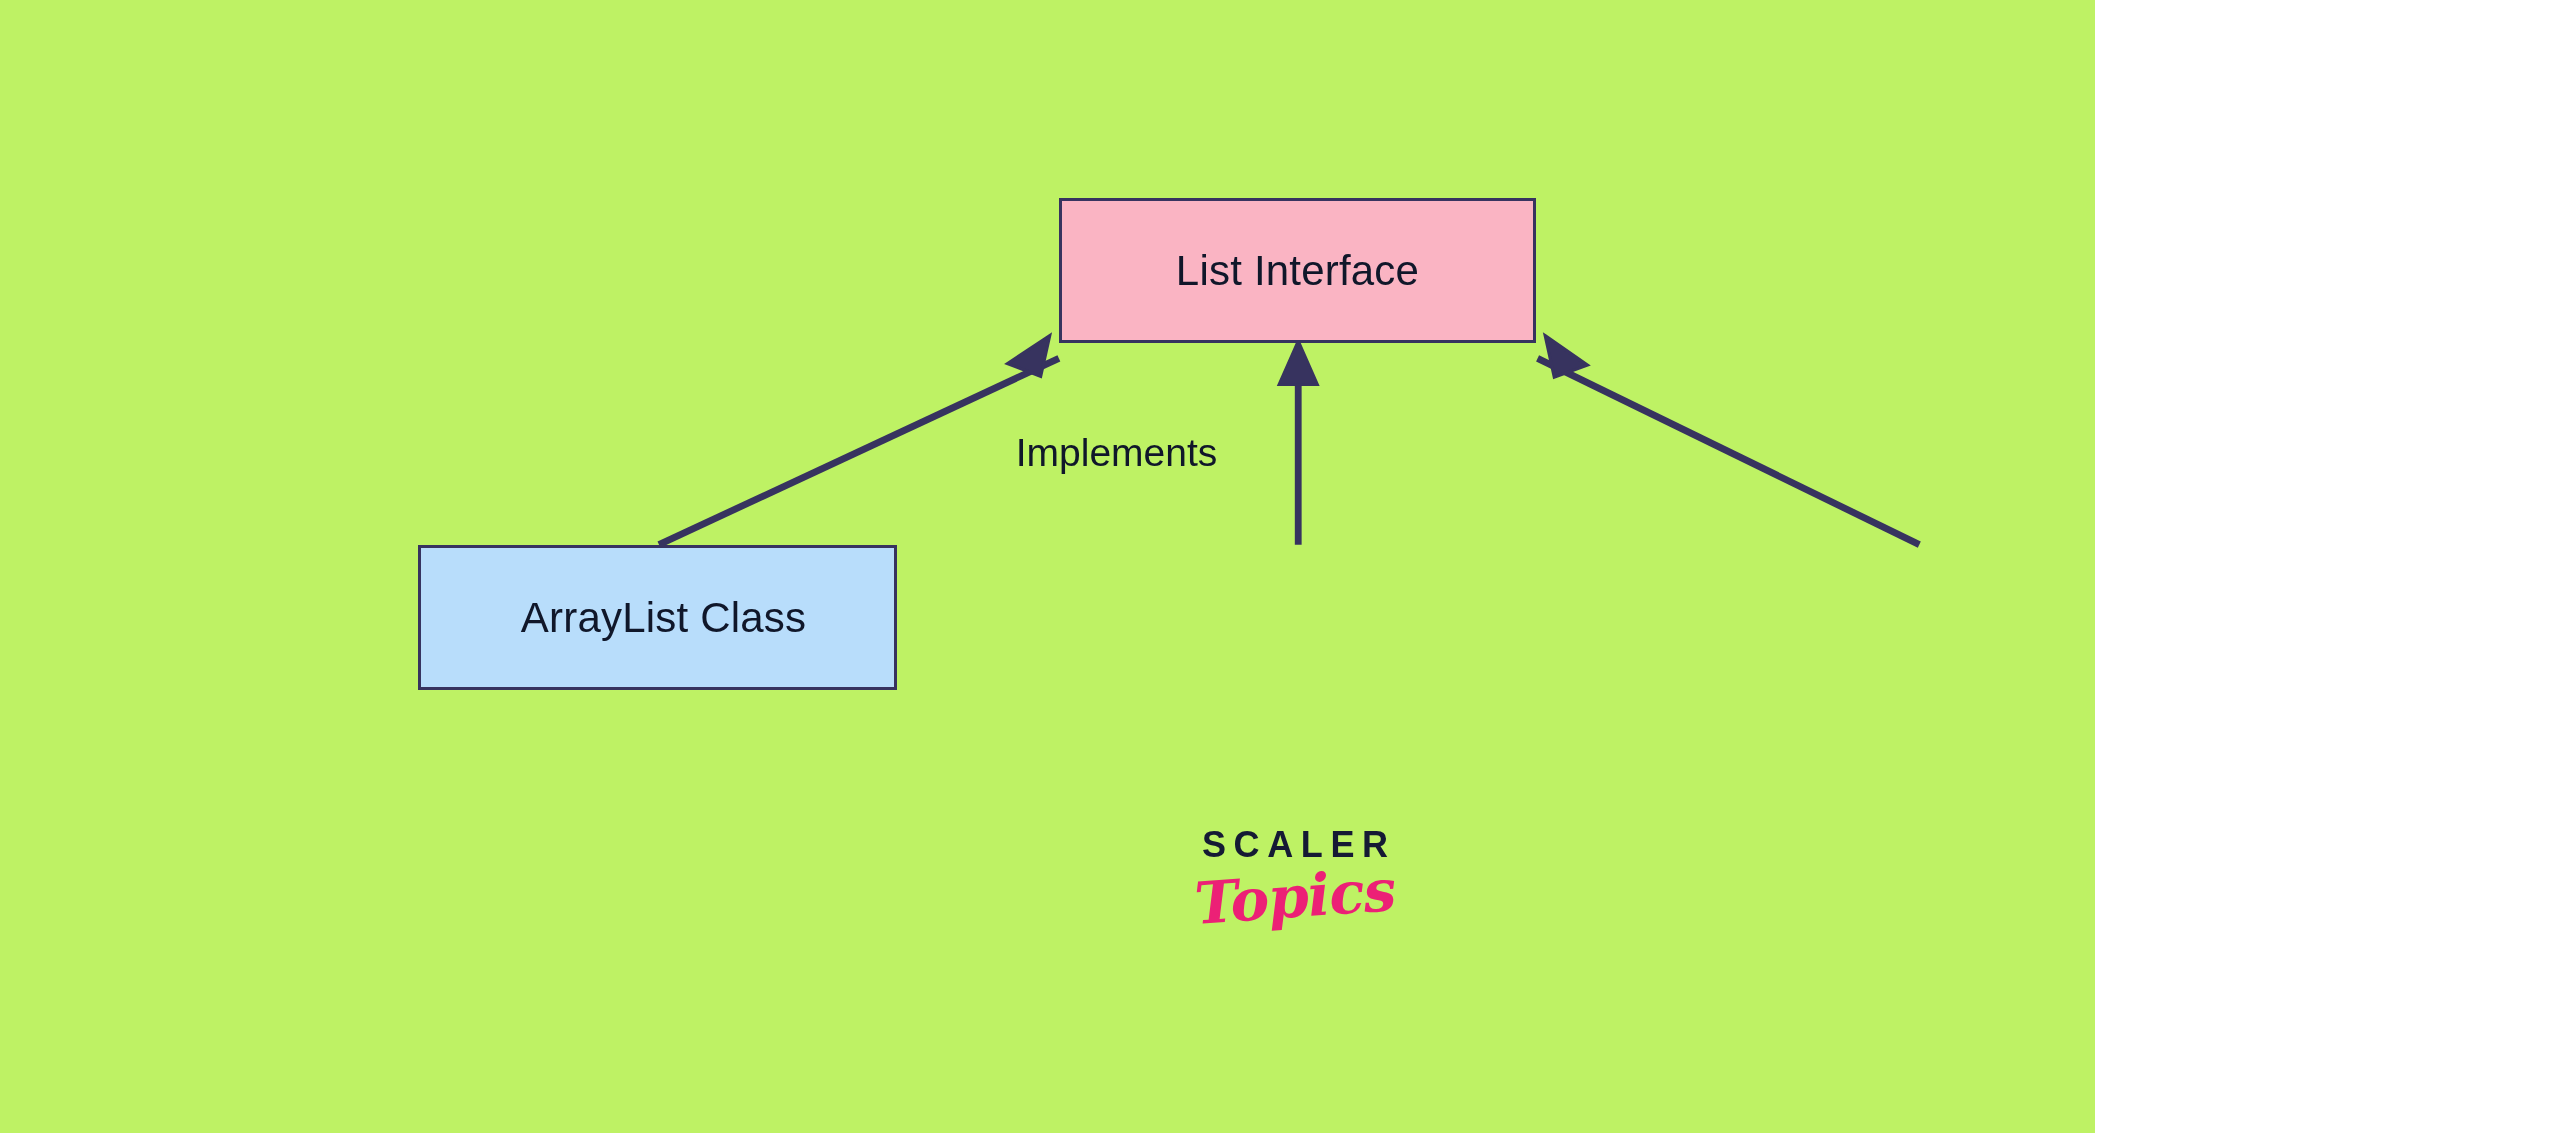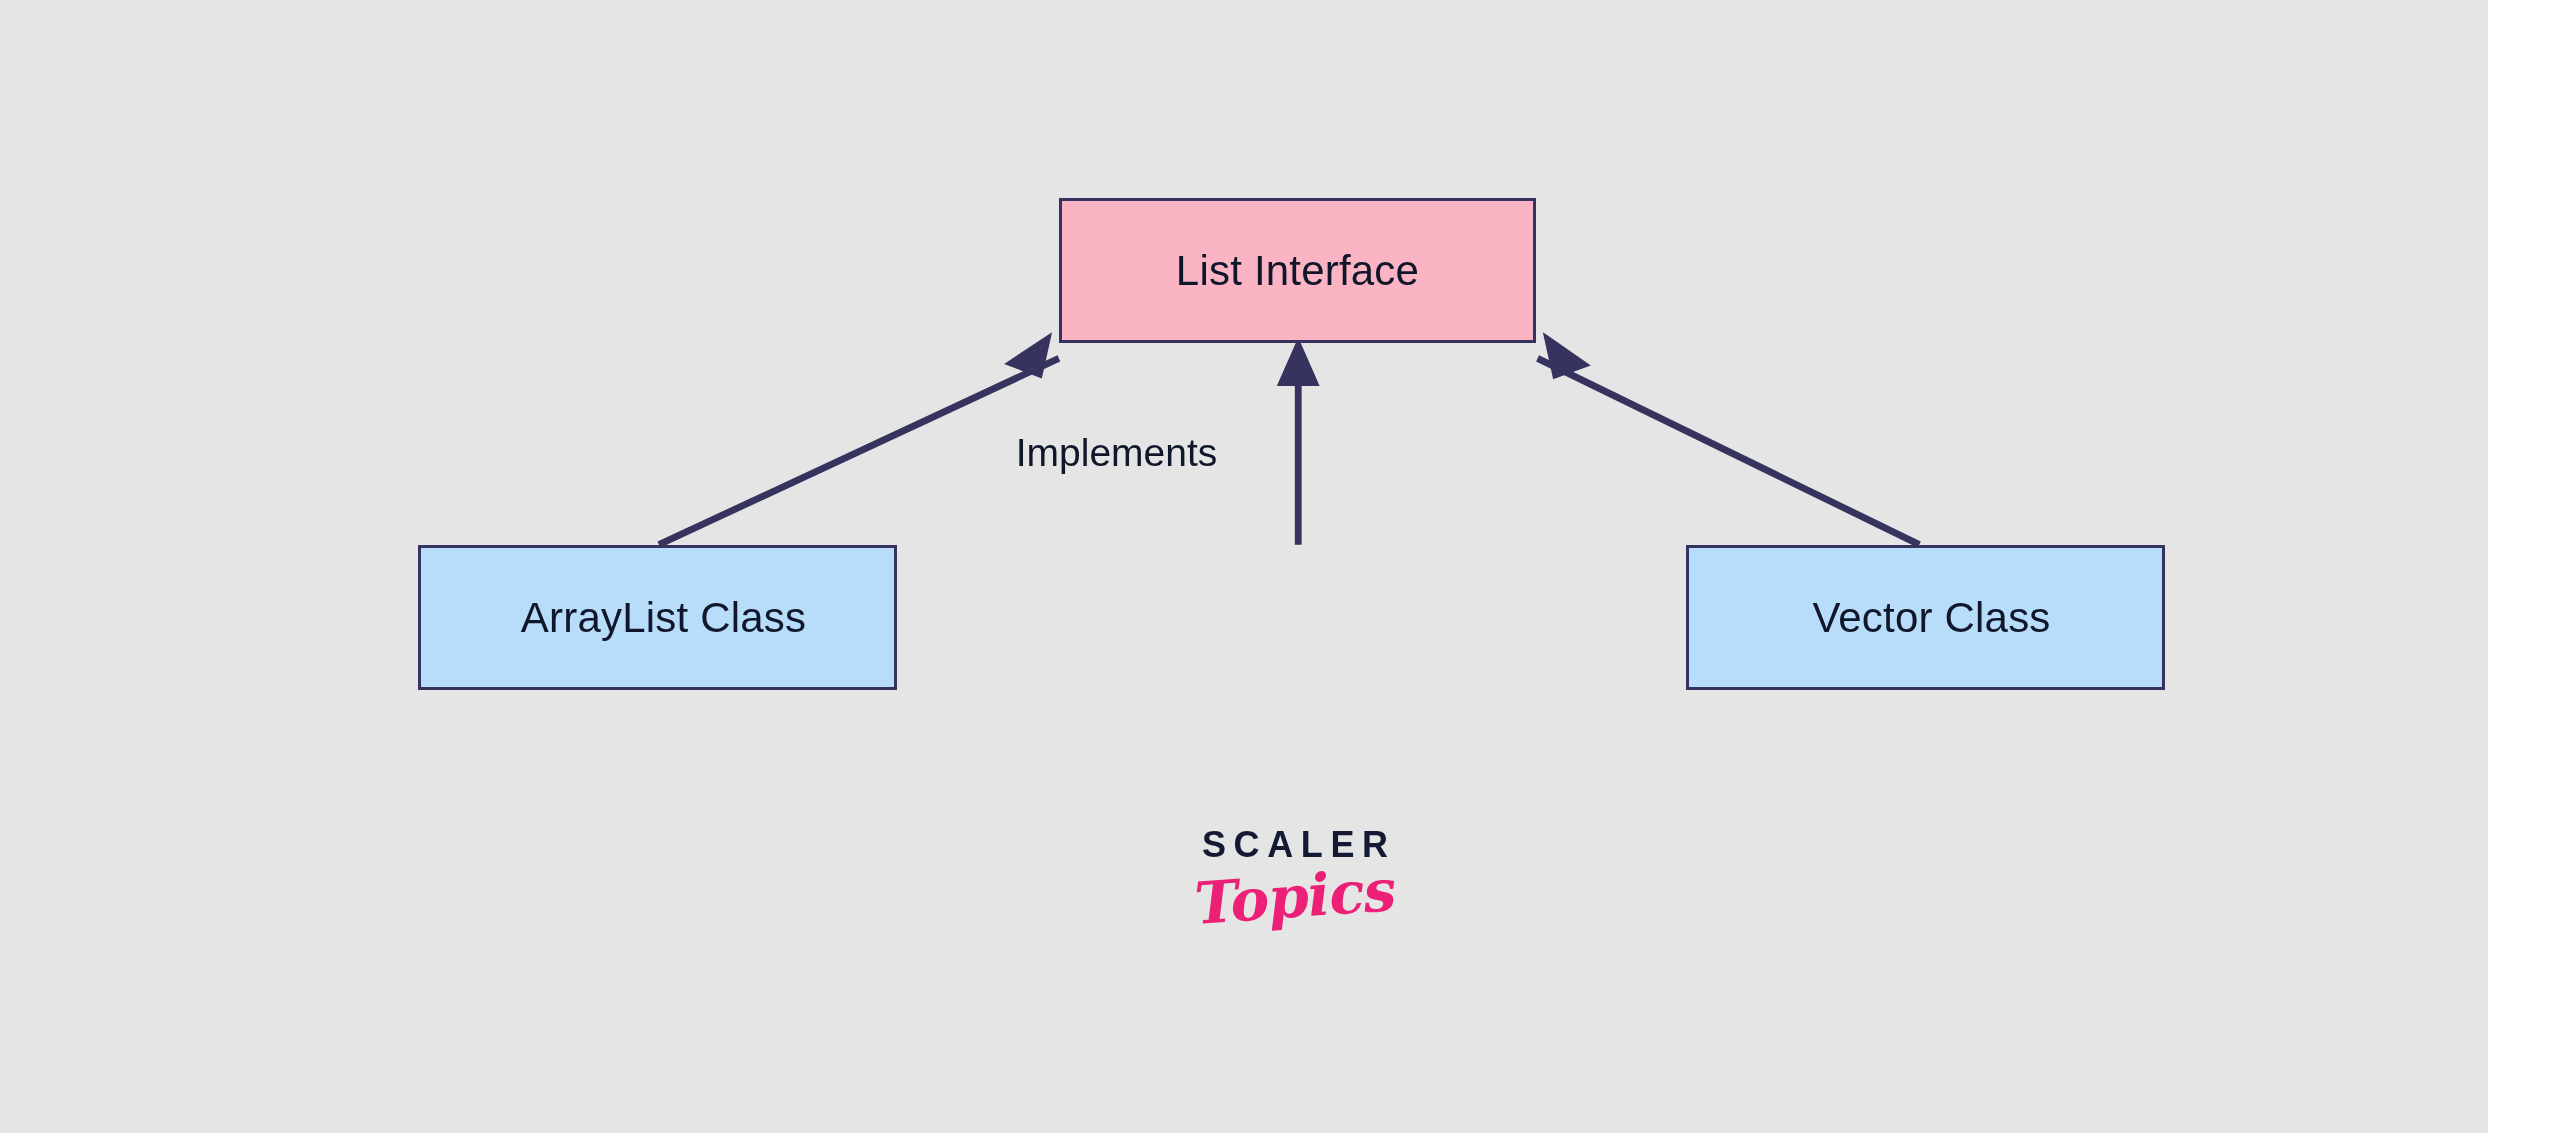--- a/index.html
+++ b/index.html
@@ -6,23 +6,23 @@
   html, body {
     margin: 0;
     padding: 0;
     background: #ffffff;
   }
   body {
     font-family: "Liberation Sans", sans-serif;
   }
   #canvas {
     position: relative;
-    width: 2488px;
+    width: 2095px;
     height: 1134px;
-    background: #e5e5e5;
+    background: #bef264;
     overflow: hidden;
   }
   #edges {
     position: absolute;
     left: 0;
     top: 0;
     width: 2576px;
     height: 1134px;
     pointer-events: none;
   }
@@ -126,23 +126,20 @@
 
   <div class="node node-interface">
     <span>List Interface</span>
   </div>
 
   <div class="node node-class node-arraylist">
     <span>ArrayList Class</span>
   </div>
 
 
-  <div class="node node-class node-vector">
-    <span>Vector Class</span>
-  </div>
 
   <div class="edge-label">Implements</div>
 
   <div class="brand">
     <div class="brand-scaler">SCALER</div>
     <div class="brand-topics">Topics</div>
   </div>
 
 </div>
 

